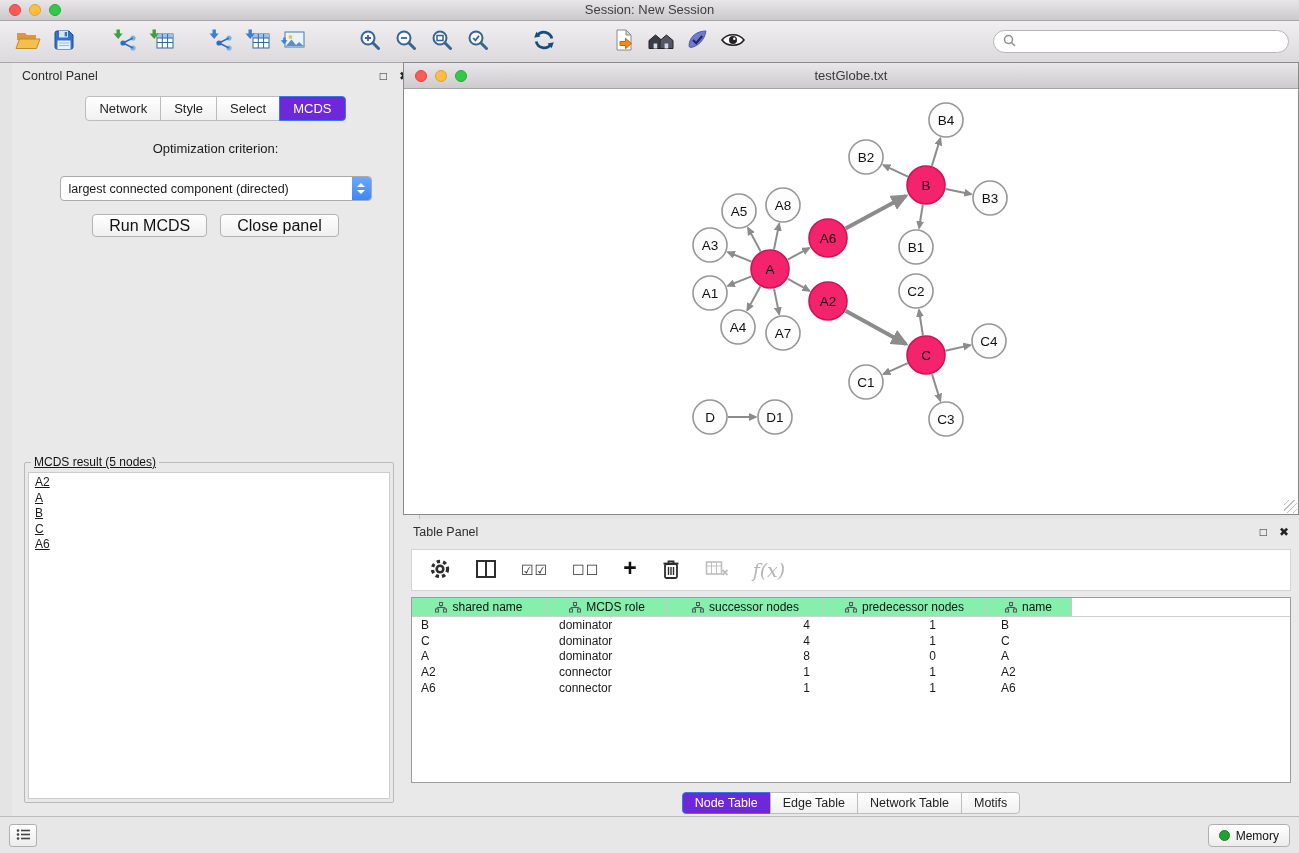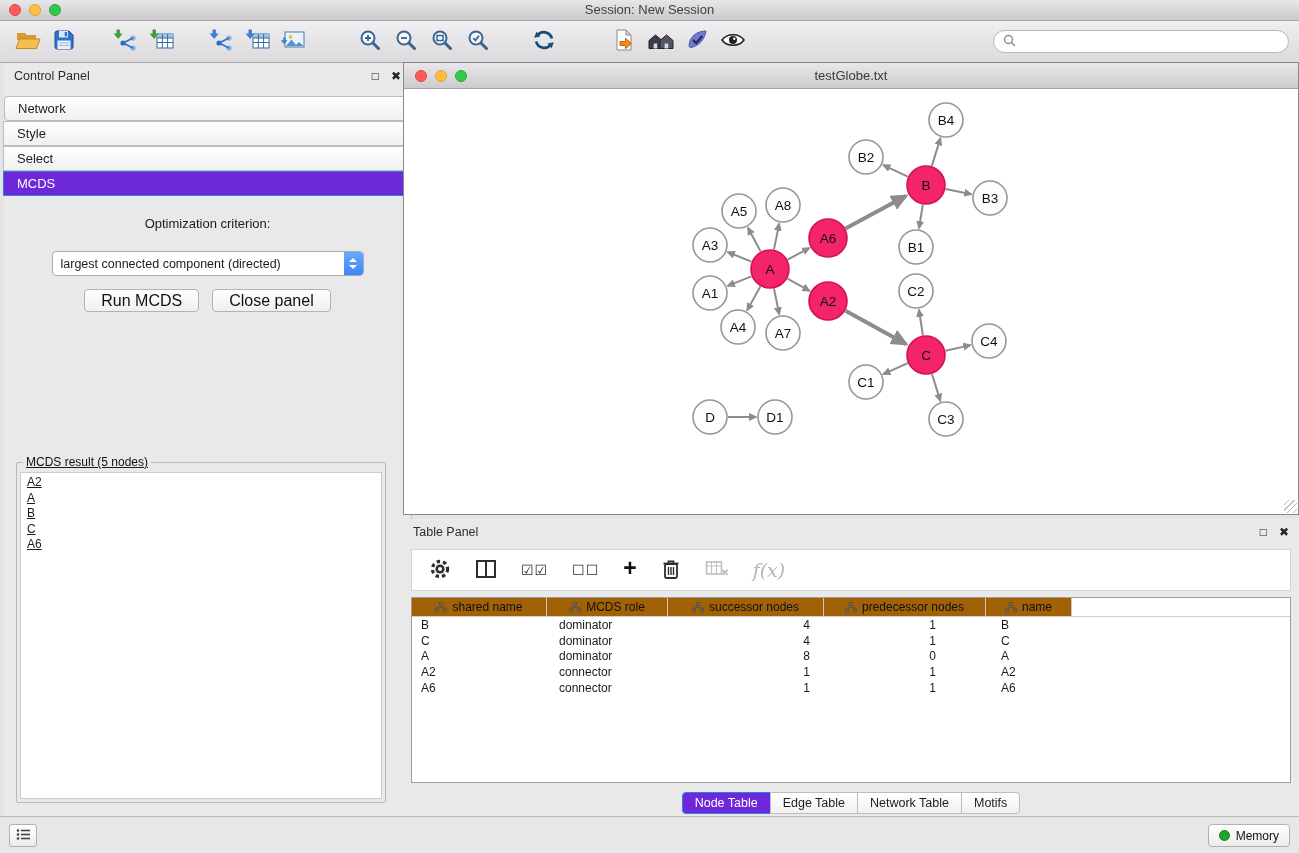--- a/index.html
+++ b/index.html
@@ -33,27 +33,27 @@
   .g2 { margin-left:26px; } .g3 { margin-left:24px; } .g4 { margin-left:40px; }
   .g5 { margin-left:30px; } .g6 { margin-left:45px; }
   .search-box {
     position:absolute; right:10px; top:9px; width:296px; height:23px;
     background:#fff; border:1px solid #b6b6b6; border-radius:12px;
     display:flex; align-items:center; padding:0 9px; gap:5px;
   }
   .search-box input { border:none; outline:none; flex:1; font-size:12px; background:transparent; font-family:"Liberation Sans",sans-serif; }
   
   .control-panel {
-    position:absolute; left:4px; top:63px; width:408px; height:753px;
+    position:absolute; left:12px; top:63px; width:408px; height:753px;
     background:#e9e9e9; border-right:1px solid #c2c2c2;
   }
   .panel-header { height:26px; display:flex; align-items:center; padding:0 10px; font-size:12.5px; color:#2d2d2d; }
   .panel-header .spacer { flex:1; }
   .panel-glyph { font-size:12px; color:#222; margin-left:12px; line-height:1; }
-  .cp-tabs { display:flex; justify-content:center; margin-top:7px;flex-direction:column; }
+  .cp-tabs { display:flex; justify-content:center; margin-top:7px; }
   .seg-tab {
     padding:4px 13px; font-size:13px; color:#222;
     background:linear-gradient(#ffffff,#f0f0f0);
     border:1px solid #bcbcbc; margin-left:-1px; cursor:default;
   }
   .seg-tab:first-child { border-radius:4px 0 0 4px; margin-left:0; }
   .seg-tab:last-child  { border-radius:0 4px 4px 0; }
   .seg-tab.selected { background:#6d28d9; border-color:#2e7de2; color:#fff; }
   .opt-label { text-align:center; margin-top:20px; font-size:13px; }
   .dropdown {
@@ -103,21 +103,21 @@
   .table-panel { position:absolute; left:403px; top:519px; width:896px; height:297px; background:#e9e9e9; }
   .tp-toolbar {
     margin:4px 8px 0 8px; height:42px; background:#fff; border:1px solid #d4d4d4;
     display:flex; align-items:center; gap:24px; padding:0 17px;
   }
   .tp-icon { display:flex; align-items:center; line-height:1; }
   .glyph-check { font-size:14px; letter-spacing:1px; color:#2e2e2e; }
   .glyph-plus { font-size:23px; font-weight:bold; color:#111; margin-top:-3px; }
   .glyph-fx { font-family:"DejaVu Serif", serif; font-style:italic; font-size:19px; color:#b5b5b5; }
   .table-wrap { margin:6px 8px 0; height:186px; border:1px solid #9c9c9c; background:#fff; overflow:hidden; }
-  .thead { display:flex; height:19px; background:#a16207; border-bottom:1px solid #cfcfcf; }
+  .thead { display:flex; height:19px; background:#86efac; border-bottom:1px solid #cfcfcf; }
   .th {
     display:flex; align-items:center; justify-content:center; gap:5px;
     font-size:12px; color:#111; border-right:1px solid #c9c9c9;
   }
   .th-filler { flex:1; background:#fff; }
   .w0 { width:135px; } .w1 { width:121px; } .w2 { width:156px; } .w3 { width:162px; } .w4 { width:86px; }
   .trow { display:flex; height:15.8px; align-items:center; }
   .tcell { font-size:12px; white-space:nowrap; }
   .tcell.c0 { width:135px; padding-left:9px; }
   .tcell.c1 { width:121px; padding-left:12px; }

